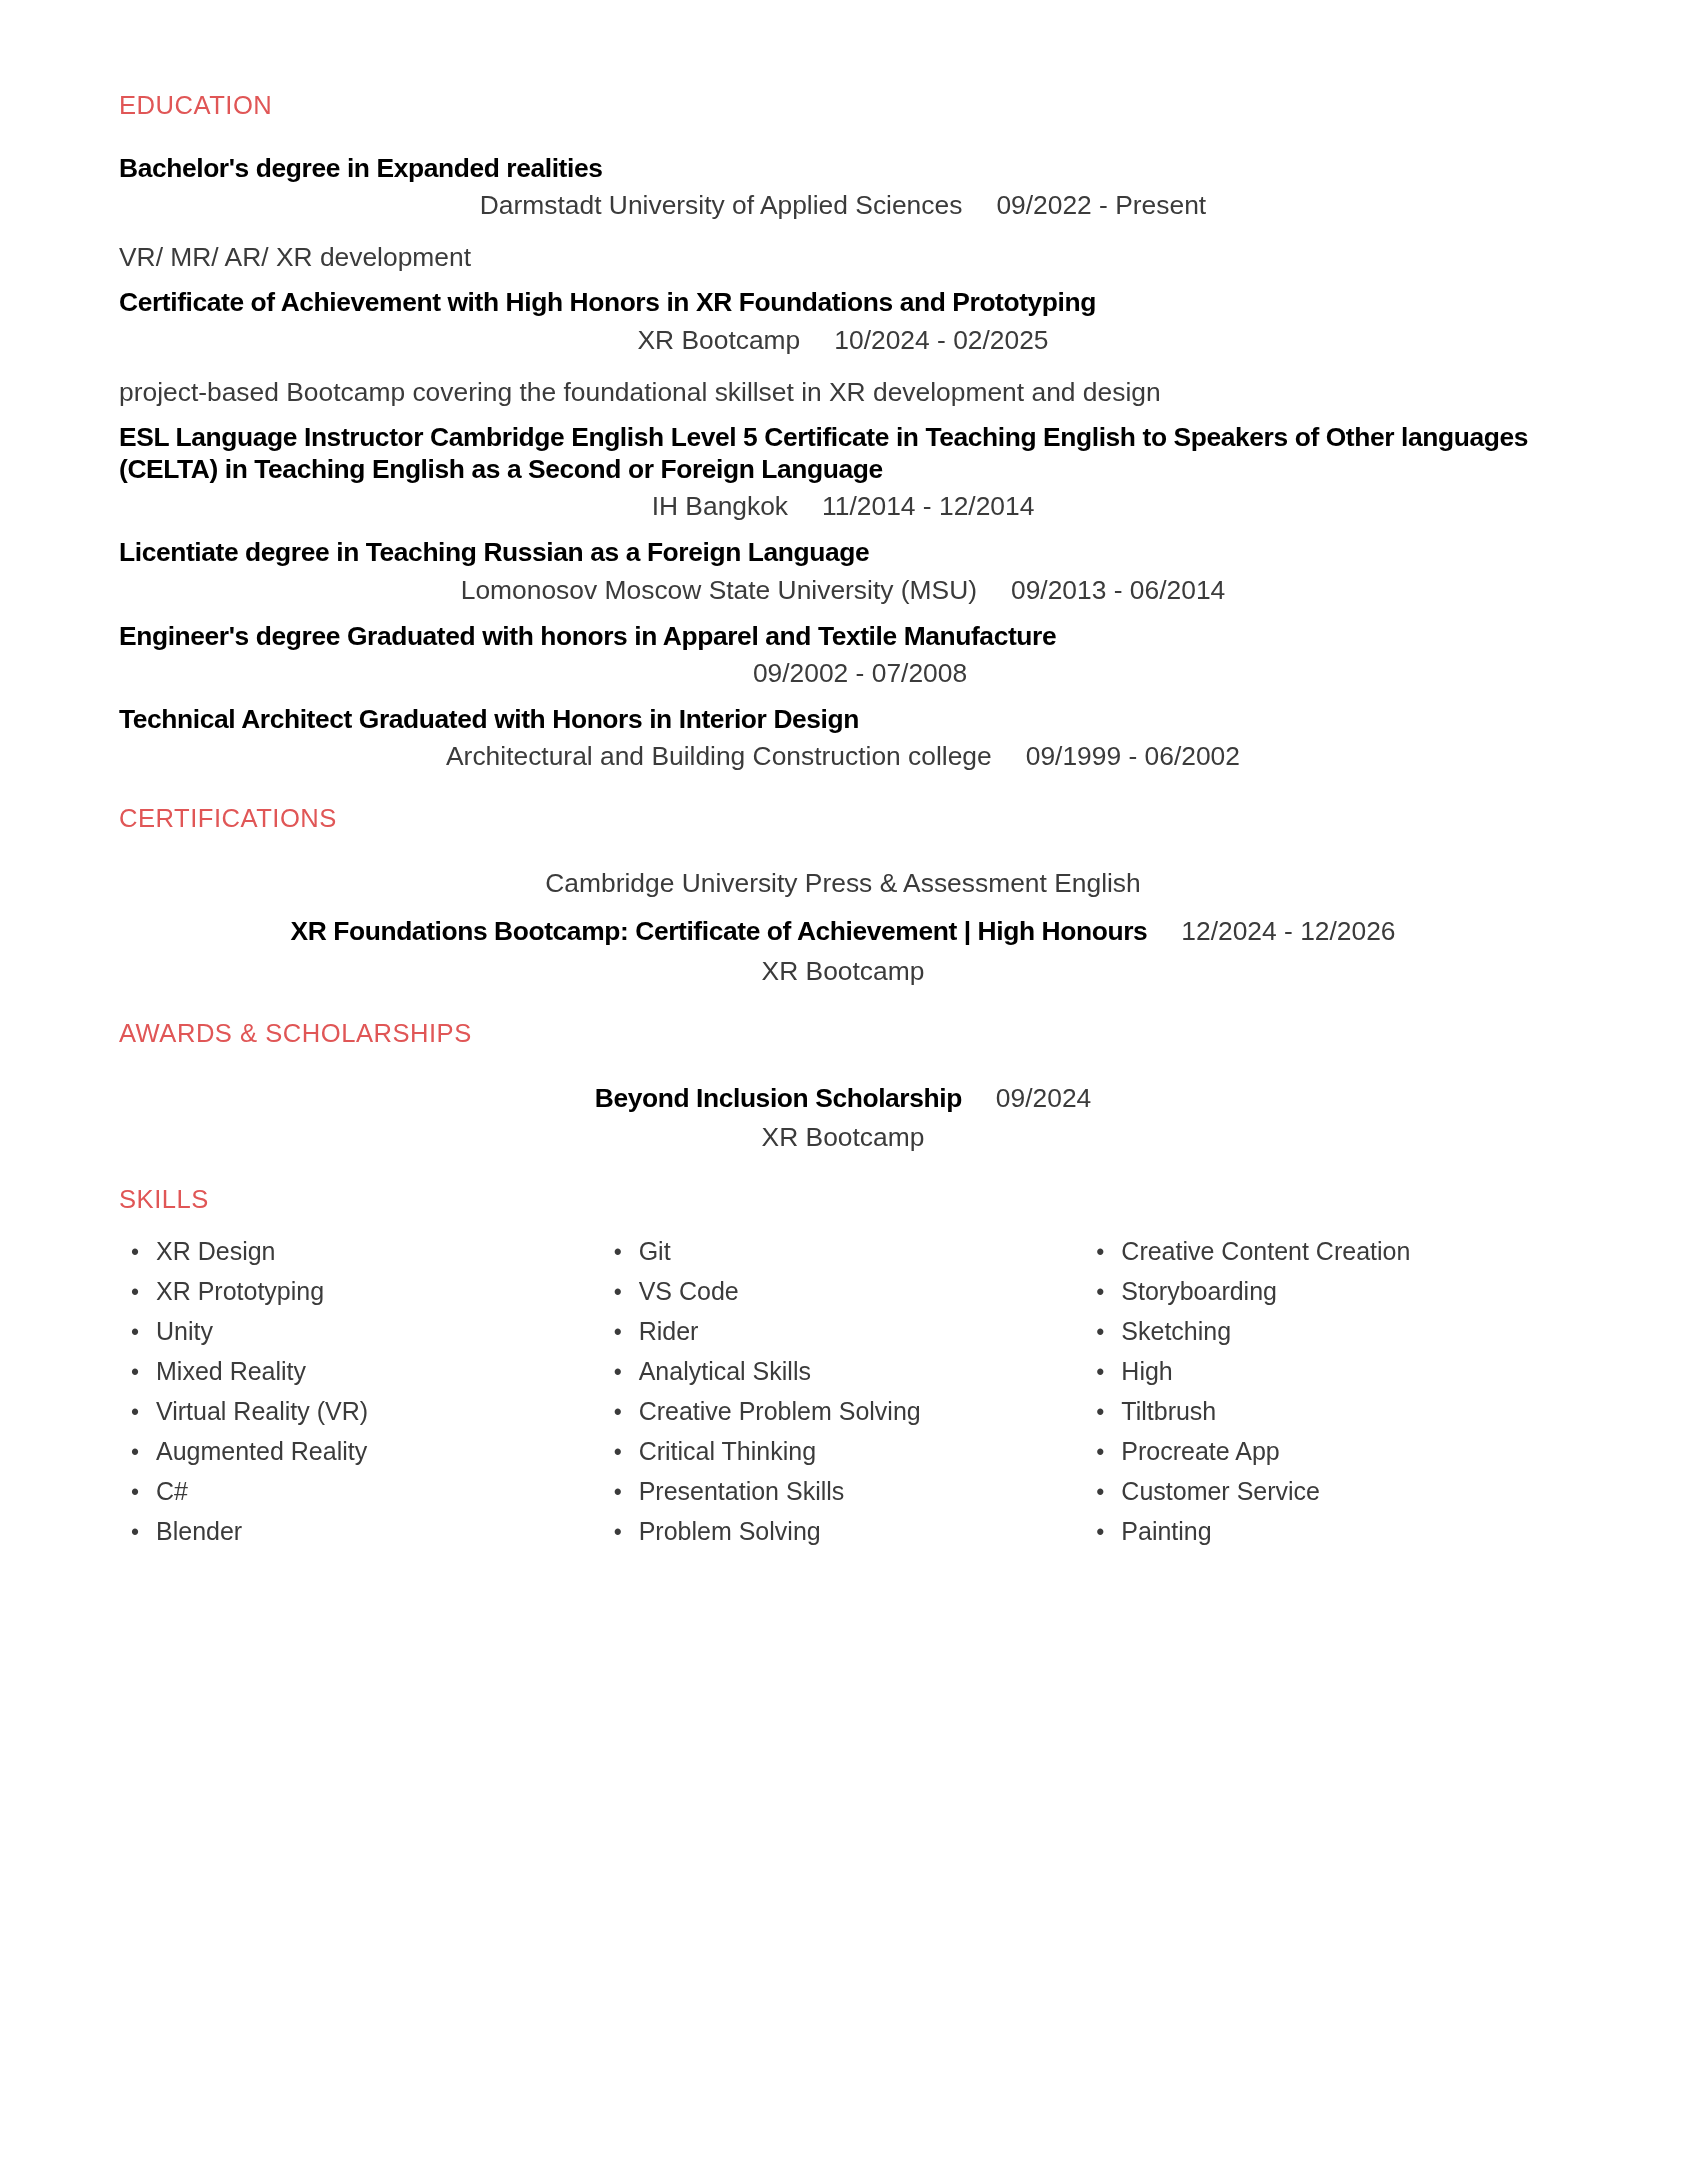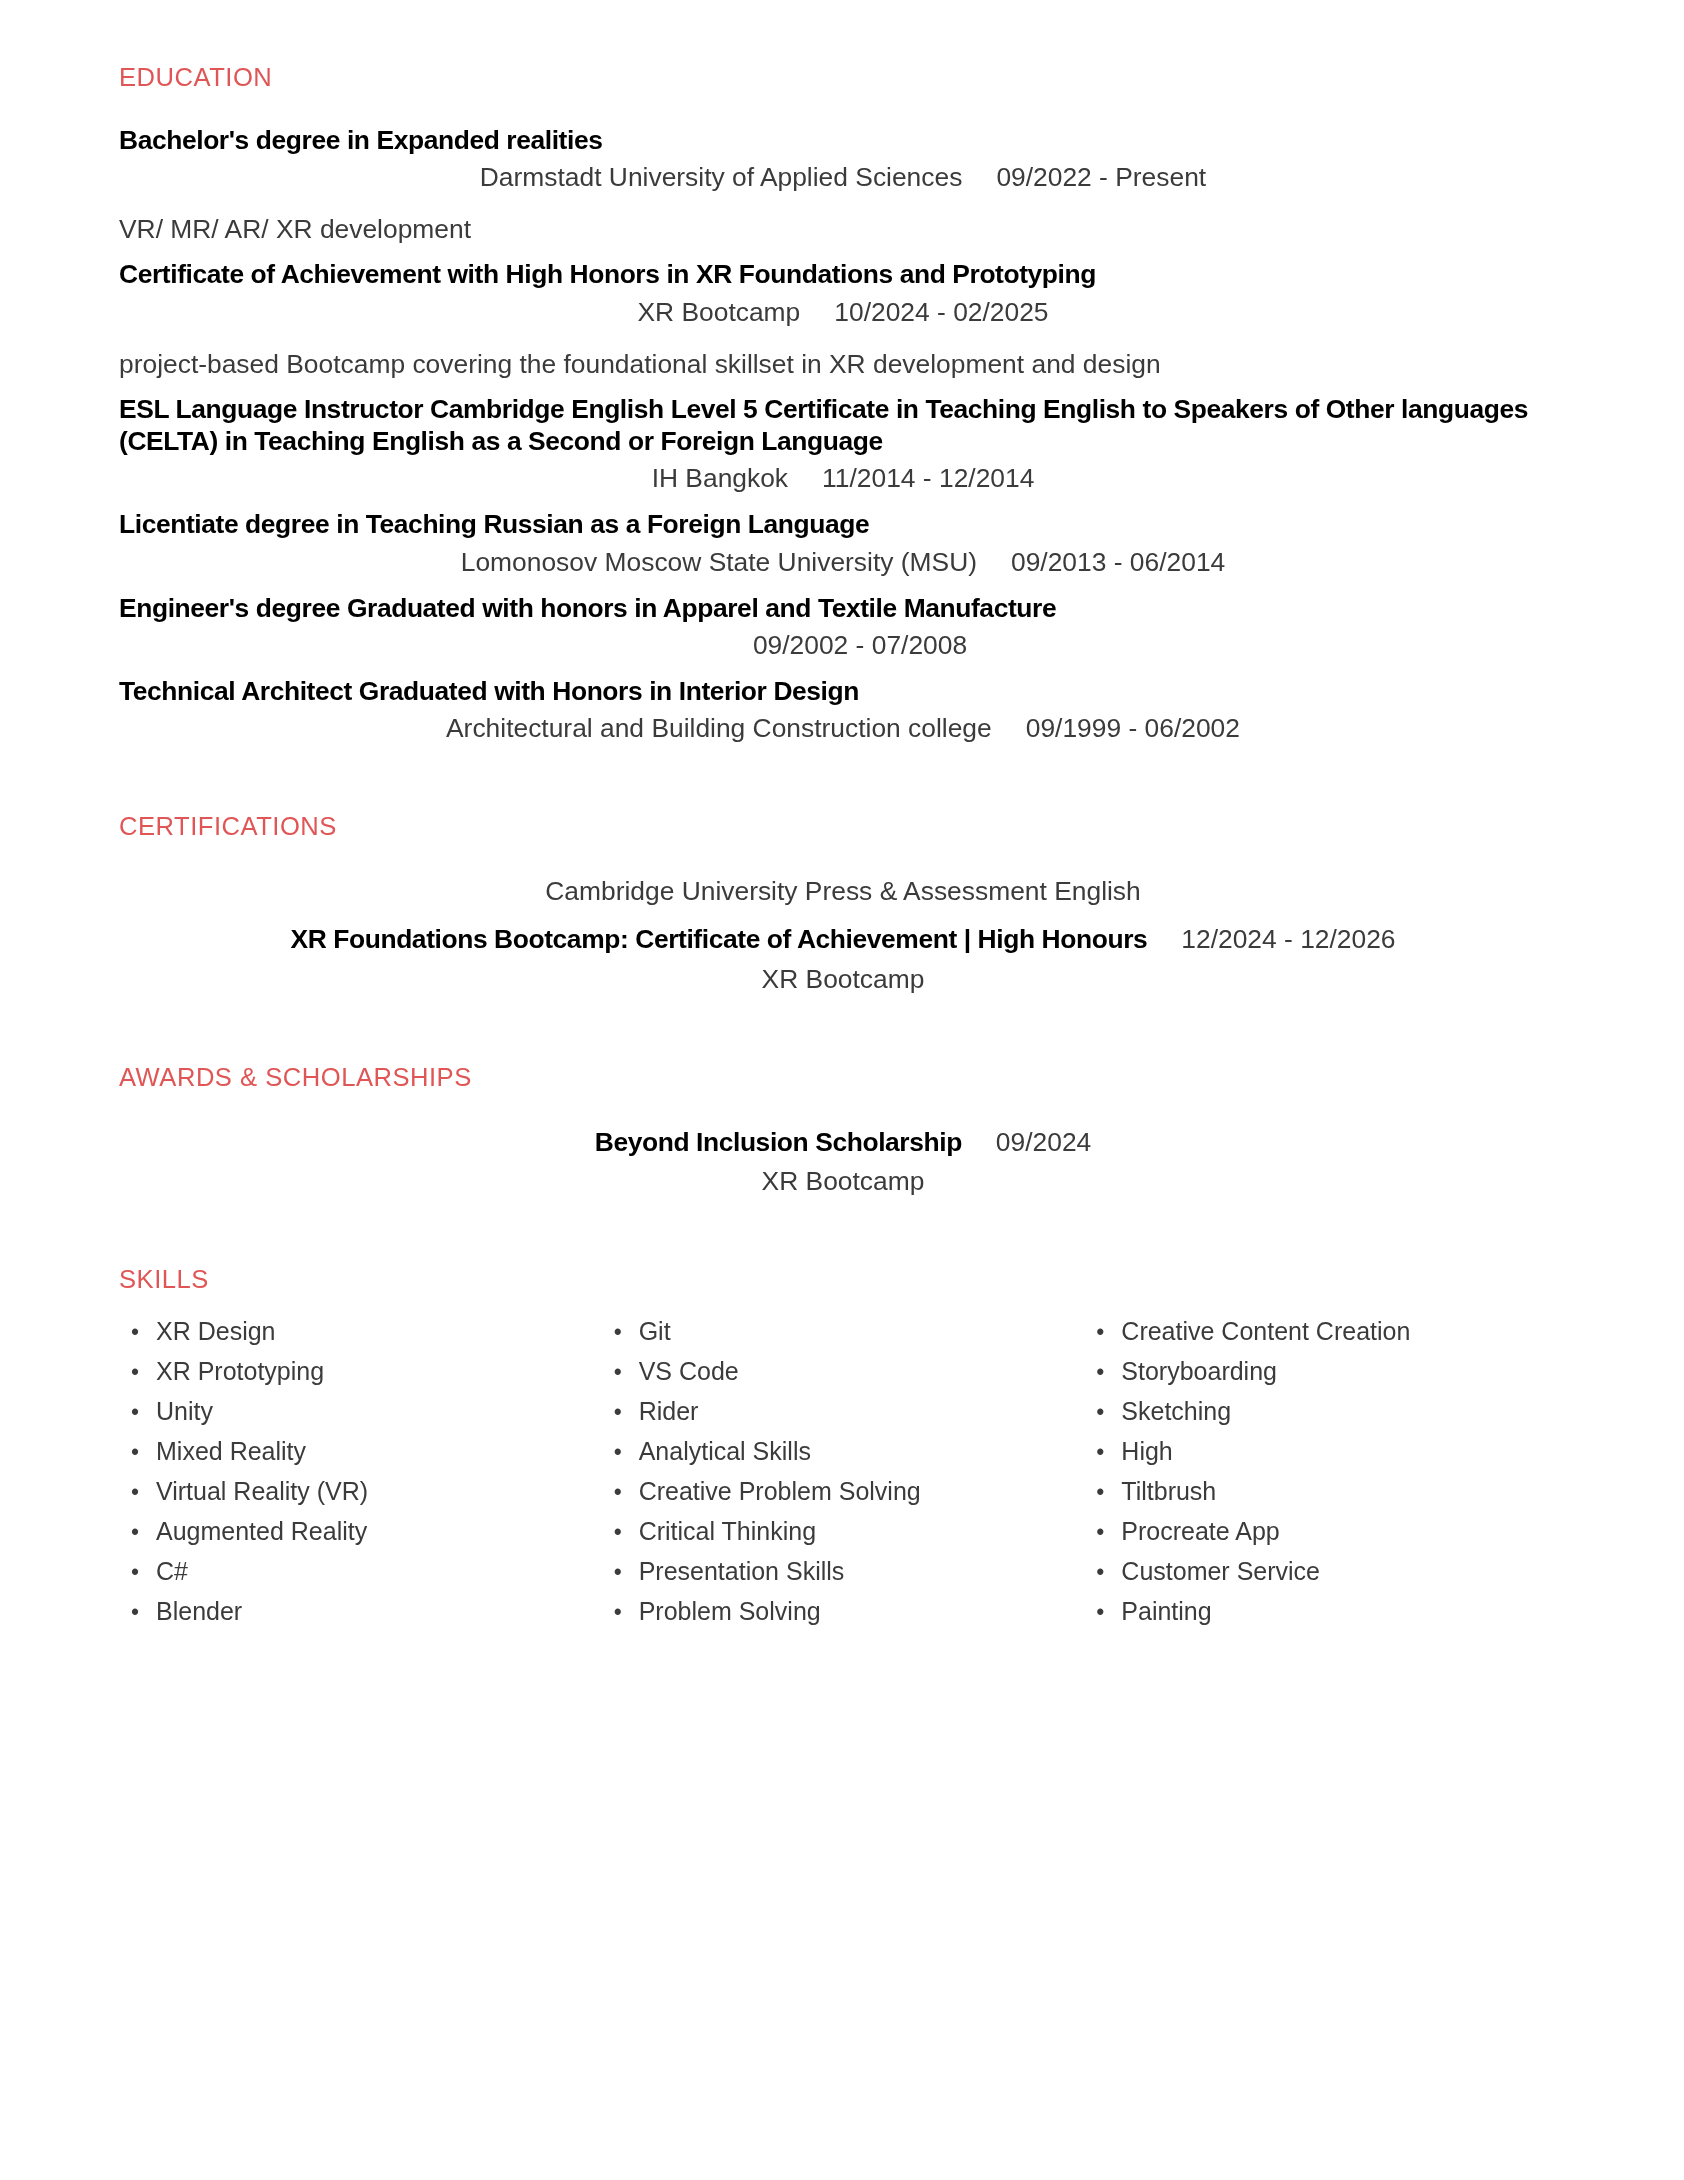--- a/index.html
+++ b/index.html
@@ -5,25 +5,25 @@
   html, body { margin: 0; padding: 0; background: #ffffff; }
   body {
     width: 1685px; height: 2181px;
     font-family: "Liberation Sans", sans-serif;
     color: #3b3b3b;
     overflow: hidden;
   }
   .page {
     box-sizing: border-box;
     width: 1685px; height: 2029px;
-    padding: 62px 118px 0 119px;
+    padding: 90px 118px 0 119px;
     background: #ffffff;
   }
   section { display: block; }
-  section + section { margin-top: 65px; }
+  section + section { margin-top: 29px; }
   .section-heading {
     font-size: 25.6px; font-weight: 400;
     letter-spacing: 0.5px;
     color: #e05656;
     line-height: 31px;
     margin: 0 0 31px 0;
   }
   .entry + .entry { margin-top: 12px; }
   .entry-title {
     font-size: 26.4px; font-weight: 700;

